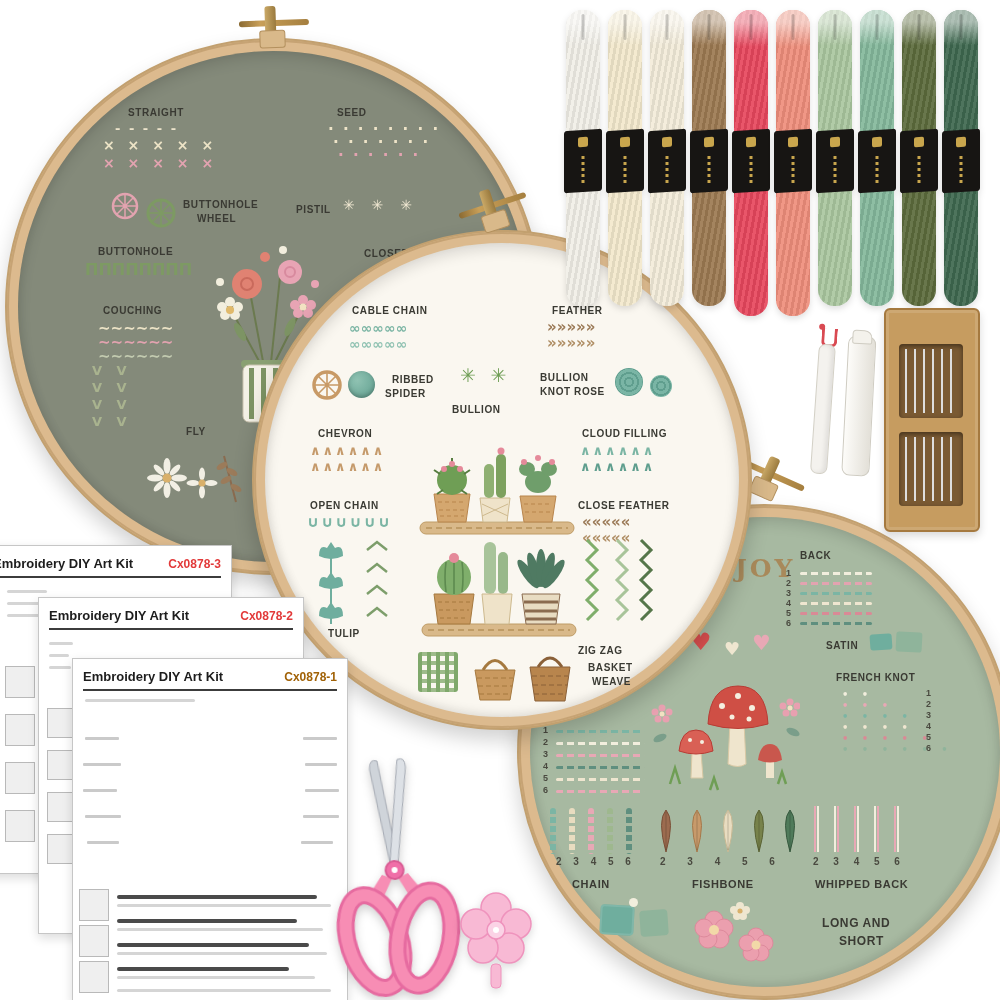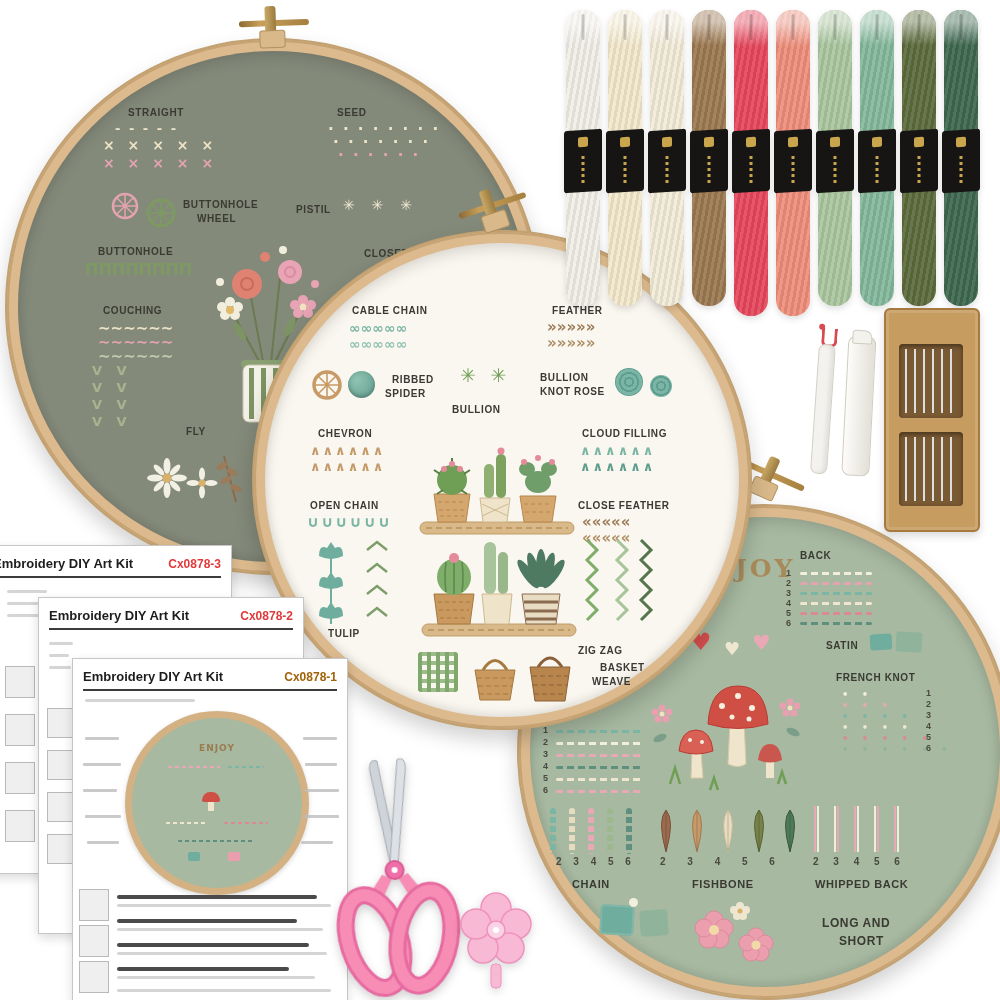--- a/index.html
+++ b/index.html
@@ -392,21 +392,21 @@
     <div class="lbl" style="left:326px;top:404px;margin-top:11px;">ZIG ZAG</div>
     <div class="abs" style="left:166px;top:422px;width:40px;height:40px;background:repeating-linear-gradient(90deg,#7fa86b 0 4px,transparent 4px 9px),repeating-linear-gradient(0deg,#9dbb8a 0 4px,transparent 4px 9px);border-radius:3px;"></div>
     <svg class="abs" style="left:213px;top:415px;" width="115" height="60" viewBox="0 0 115 60">
       <path d="M18,25 Q30,6 42,25" stroke="#a5793f" stroke-width="3" fill="none"></path>
       <path d="M10,25 H50 L45,55 H15 Z" fill="#c9995f" stroke="#a5793f"></path>
       <path d="M12,33 H48 M13,41 H47 M14,49 H46" stroke="#a5793f" stroke-dasharray="5 3"></path>
       <path d="M73,22 Q85,4 97,22" stroke="#8a6038" stroke-width="3" fill="none"></path>
       <path d="M65,22 H105 L100,56 H70 Z" fill="#b8854d" stroke="#8a6038"></path>
       <path d="M67,31 H103 M68,40 H102 M69,49 H101" stroke="#8a6038" stroke-dasharray="5 3"></path>
     </svg>
-    <div class="lbl" style="left:336px;top:432px;margin-left:12px;">BASKET</div>
+    <div class="lbl" style="left:336px;top:432px;">BASKET</div>
     <div class="lbl" style="left:340px;top:446px;">WEAVE</div>
     <div class="abs" style="left:200px;top:-44px;width:84px;height:42px;transform:rotate(-18deg);">
       <div class="abs" style="left:6px;top:16px;width:70px;height:6px;background:linear-gradient(90deg,#8a6a33,#c89f58 30%,#a57f3f);border-radius:3px;"></div>
       <div class="abs" style="left:32px;top:2px;width:11px;height:30px;background:linear-gradient(90deg,#caa967,#9a7a3e);border-radius:3px;"></div>
       <div class="abs" style="left:26px;top:26px;width:24px;height:16px;background:#d9b98a;border:1px solid #b3905e;border-radius:3px;"></div>
     </div>
   </div>
 
   <div class="abs" style="left:560px;top:8px;width:440px;height:312px;">
     <div class="skein" style="left:6px;">
@@ -514,32 +514,20 @@
     <div class="thumb" style="left:8px;top:152px;width:24px;height:28px;"></div>
     <div class="thumb" style="left:8px;top:194px;width:24px;height:28px;"></div>
     <div class="thumb" style="left:8px;top:236px;width:24px;height:28px;"></div>
   </div>
   <div class="sheet" style="left:72px;top:658px;width:274px;height:342px;">
     <div class="sheet-head">
       <span class="sheet-title">Embroidery DIY Art Kit</span>
       <span class="sheet-code" style="color: #a16207;">Cx0878-1</span>
     </div>
     <div class="ilight" style="left:12px;top:40px;width:110px;"></div>
-    <div class="abs" style="left:52px;top:52px;width:170px;height:170px;border-radius:50%;background:#a7b9a1;border:7px solid #d4b183;box-shadow:0 2px 5px rgba(0,0,0,.15);">
-      <div class="g" style="left:0;right:0;top:26px;text-align:center;font-size:9px;color:#9a7b4f;letter-spacing:1px;">ENJOY</div>
-      <div class="drow" style="left:36px;top:48px;width:52px;height:2px;background:repeating-linear-gradient(90deg,#e8a8b5 0 4px,transparent 4px 7px);"></div>
-      <div class="drow" style="left:96px;top:48px;width:36px;height:2px;background:repeating-linear-gradient(90deg,#7bb5a4 0 4px,transparent 4px 7px);"></div>
-      <div class="abs" style="left:70px;top:74px;width:18px;height:10px;background:#cf4f45;border-radius:9px 9px 2px 2px;"></div>
-      <div class="abs" style="left:76px;top:84px;width:6px;height:9px;background:#efe5cd;"></div>
-      <div class="drow" style="left:34px;top:104px;width:40px;height:2px;background:repeating-linear-gradient(90deg,#efe6d0 0 4px,transparent 4px 7px);"></div>
-      <div class="drow" style="left:92px;top:104px;width:44px;height:2px;background:repeating-linear-gradient(90deg,#d98a96 0 4px,transparent 4px 7px);"></div>
-      <div class="drow" style="left:46px;top:122px;width:76px;height:2px;background:repeating-linear-gradient(90deg,#5f8f7f 0 4px,transparent 4px 7px);"></div>
-      <div class="abs" style="left:56px;top:134px;width:12px;height:9px;background:#6fae9e;border-radius:2px;"></div>
-      <div class="abs" style="left:96px;top:134px;width:12px;height:9px;background:#eb9fae;border-radius:2px;"></div>
-    </div>
     <div class="mbar" style="left:12px;top:78px;width:34px;"></div>
     <div class="mbar" style="left:10px;top:104px;width:38px;"></div>
     <div class="mbar" style="left:10px;top:130px;width:34px;"></div>
     <div class="mbar" style="left:12px;top:156px;width:36px;"></div>
     <div class="mbar" style="left:14px;top:182px;width:32px;"></div>
     <div class="mbar" style="left:230px;top:78px;width:34px;"></div>
     <div class="mbar" style="left:232px;top:104px;width:32px;"></div>
     <div class="mbar" style="left:232px;top:130px;width:34px;"></div>
     <div class="mbar" style="left:230px;top:156px;width:36px;"></div>
     <div class="mbar" style="left:228px;top:182px;width:32px;"></div>

